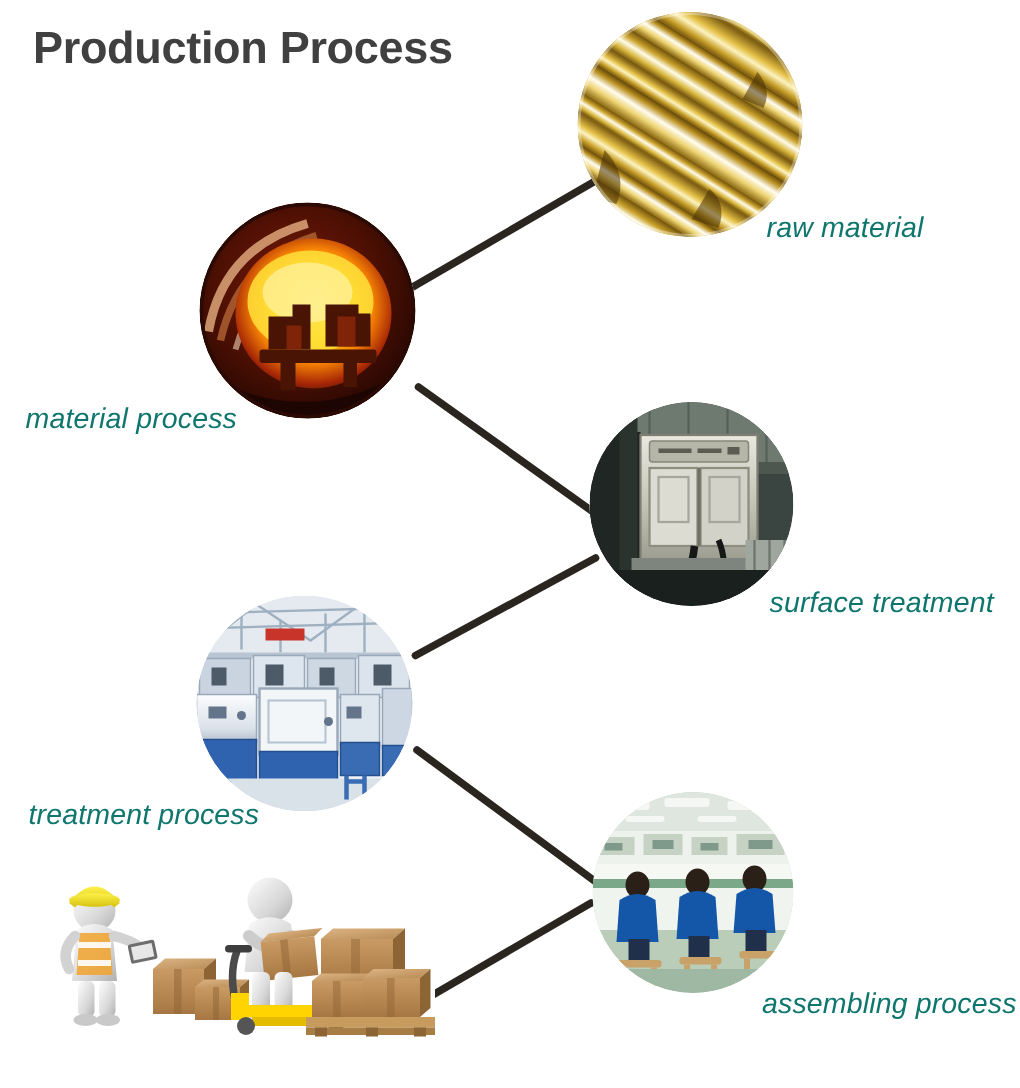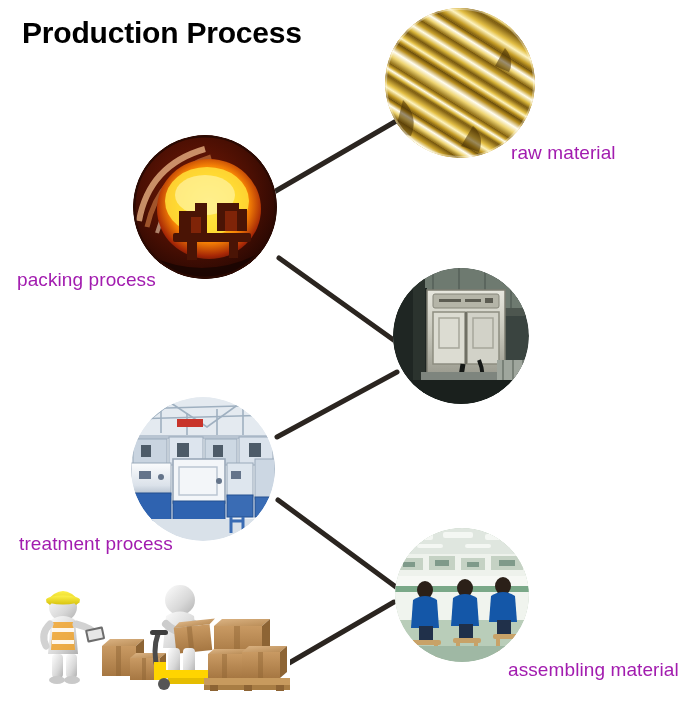--- a/index.html
+++ b/index.html
@@ -14,30 +14,31 @@
     background: #ffffff;
     overflow: hidden;
     font-family: "Liberation Sans", sans-serif;
   }
   #page-title {
     position: absolute;
     left: 22px;
     top: 16px;
     font-size: 30px;
     font-weight: bold;
-    color: #000000;
+    color: #404040;
     letter-spacing: -0.2px;
     white-space: nowrap;
   }
   .node-label {
     position: absolute;
     font-size: 19px;
-    color: #a21caf;
+    color: #0f766e;
     white-space: nowrap;
     letter-spacing: 0.1px;
+    font-style: italic;
   }
   .label-raw        { left: 511px; top: 142px; }
   .label-forging    { left: 17px;  top: 269px; }
   .label-surface    { left: 513px; top: 392px; }
   .label-machining  { left: 19px;  top: 533px; }
   .label-assembling { left: 508px; top: 659px; }
   .label-packing    { left: 38px;  top: 697px; }
 
   .photo {
     position: absolute;
@@ -201,21 +202,21 @@
         <g fill="#89270a" opacity="0.85">
           <rect x="58" y="82" width="10" height="16"></rect>
           <rect x="92" y="76" width="12" height="20"></rect>
         </g>
 
         <path d="M0 112 q72 44 144 -4 l0 40 l-144 0 z" fill="#1b0502" opacity="0.9"></path>
         <circle cx="72" cy="72" r="71" fill="none" stroke="#2b0a03" stroke-width="3"></circle>
       </g>
     </svg>
   </div>
-  <div class="node-label label-forging">packing process</div>
+  <div class="node-label label-forging">material process</div>
 
   <div class="photo" id="photo-surface">
     <svg viewBox="0 0 136 136" xmlns="http://www.w3.org/2000/svg">
       <defs>
         <linearGradient id="machBody" x1="0" y1="0" x2="0" y2="1">
           <stop offset="0%" stop-color="#e8e8df"></stop>
           <stop offset="50%" stop-color="#c6c6ba"></stop>
           <stop offset="100%" stop-color="#9a9a8e"></stop>
         </linearGradient>
         <clipPath id="clipSurf">
@@ -260,20 +261,21 @@
         <rect x="0" y="112" width="136" height="24" fill="#1a201d"></rect>
         <rect x="104" y="92" width="32" height="20" fill="#9fa69d"></rect>
         <g stroke="#6d746c" stroke-width="1.5">
           <line x1="110" y1="92" x2="110" y2="112"></line>
           <line x1="120" y1="92" x2="120" y2="112"></line>
           <line x1="130" y1="92" x2="130" y2="112"></line>
         </g>
       </g>
     </svg>
   </div>
+  <div class="node-label label-surface">surface treatment</div>
 
   <div class="photo" id="photo-machining">
     <svg viewBox="0 0 144 144" xmlns="http://www.w3.org/2000/svg">
       <defs>
         <clipPath id="clipMach">
             <circle cx="72" cy="72" r="72"></circle>
           </clipPath>
         <linearGradient id="lathe" x1="0" y1="0" x2="0" y2="1">
           <stop offset="0%" stop-color="#fbfcfd"></stop>
           <stop offset="70%" stop-color="#dbe2ea"></stop>
@@ -401,21 +403,21 @@
           <rect x="79" y="115" width="4" height="16"></rect>
           <rect x="98" y="106" width="28" height="5" rx="2"></rect>
           <rect x="101" y="111" width="4" height="16"></rect>
           <rect x="121" y="111" width="4" height="16"></rect>
         </g>
 
         <rect x="0" y="118" width="134" height="16" fill="#9fb8a4"></rect>
       </g>
     </svg>
   </div>
-  <div class="node-label label-assembling">assembling material</div>
+  <div class="node-label label-assembling">assembling process</div>
 
   <div id="illus-packing">
     <svg viewBox="0 0 272 136" xmlns="http://www.w3.org/2000/svg">
       <defs>
         <linearGradient id="box" x1="0" y1="0" x2="0" y2="1">
           <stop offset="0%" stop-color="#c99a63"></stop>
           <stop offset="100%" stop-color="#a67742"></stop>
         </linearGradient>
         <linearGradient id="boxTop" x1="0" y1="0" x2="1" y2="1">
           <stop offset="0%" stop-color="#dcb484"></stop>

